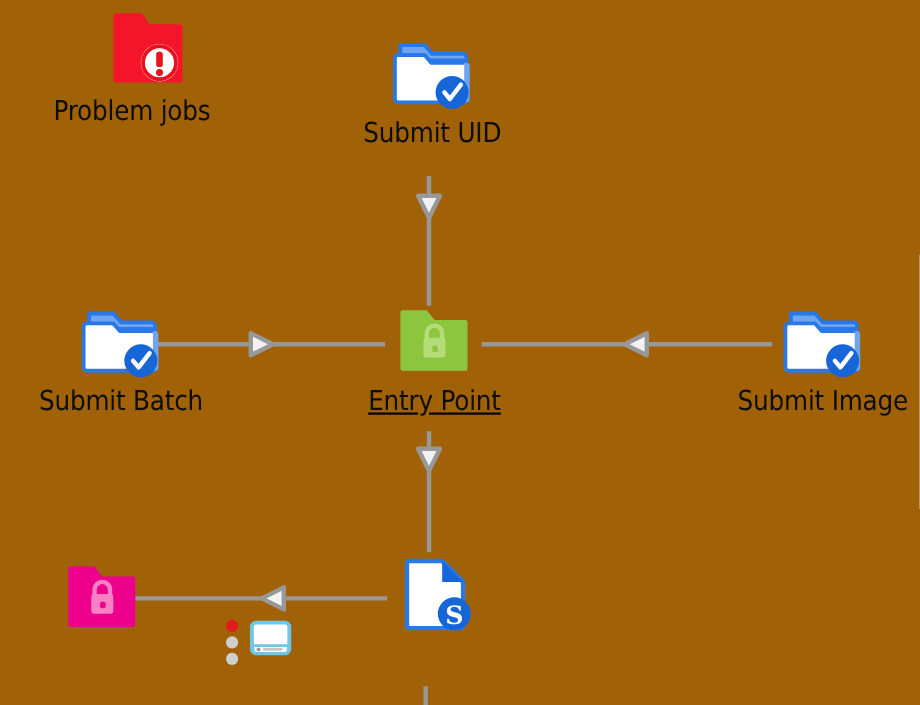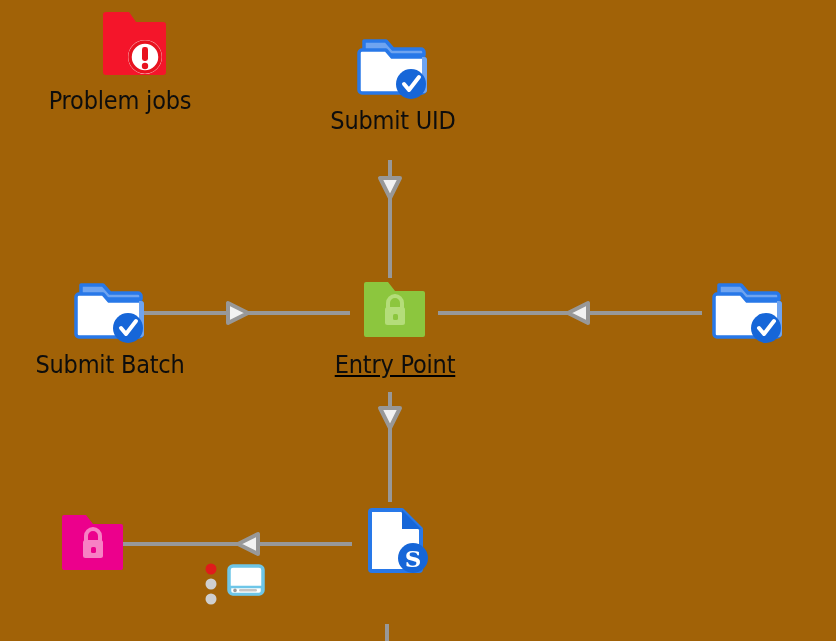--- a/index.html
+++ b/index.html
@@ -163,20 +163,21 @@
     <span class="node-icon">
       <svg width="90" height="72" viewBox="0 0 90 72">
         <path d="M16 13 h22 l7 8 h28 a3 3 0 0 1 3 3 v3 H16 z" fill="#6FA4F0" stroke="#2878E8" stroke-width="3.5" stroke-linejoin="round"></path>
         <path d="M14 22 h24 l6 7 h30 a3 3 0 0 1 3 3 v30 a3 3 0 0 1 -3 3 H14
                  a3 3 0 0 1 -3 -3 V25 a3 3 0 0 1 3 -3 z" fill="#ffffff" stroke="#2878E8" stroke-width="3.5" stroke-linejoin="round"></path>
         <path d="M74 29 h2 a3 3 0 0 1 3 3 v30 a3 3 0 0 1 -3 3 h-2 z" fill="#6FA4F0"></path>
         <circle cx="63" cy="56" r="15" fill="#1666D8"></circle>
         <path d="M56 56 l5 6 l10 -13" fill="none" stroke="#ffffff" stroke-width="4" stroke-linecap="round" stroke-linejoin="round"></path>
       </svg>
     </span>
+    <span class="node-label">Submit Image</span>
   </div>
 
   <div class="node" style="left:-17px; top:505px;">
     <span class="node-icon">
       <svg width="90" height="72" viewBox="0 0 90 72">
         <path d="M16 10 h22 l7 9 h28 a2 2 0 0 1 2 2 v42 a2 2 0 0 1 -2 2 H16
                  a2 2 0 0 1 -2 -2 V12 a2 2 0 0 1 2 -2 z" fill="#EC008C"></path>
         <path d="M38 36 v-5 a7 7 0 0 1 14 0 v5" fill="none" stroke="#F781C4" stroke-width="4" stroke-linecap="round"></path>
         <rect x="35" y="35" width="20" height="18" rx="2.5" fill="#F781C4"></rect>
         <rect x="43" y="42" width="5" height="6" rx="1.6" fill="#EC008C"></rect>

